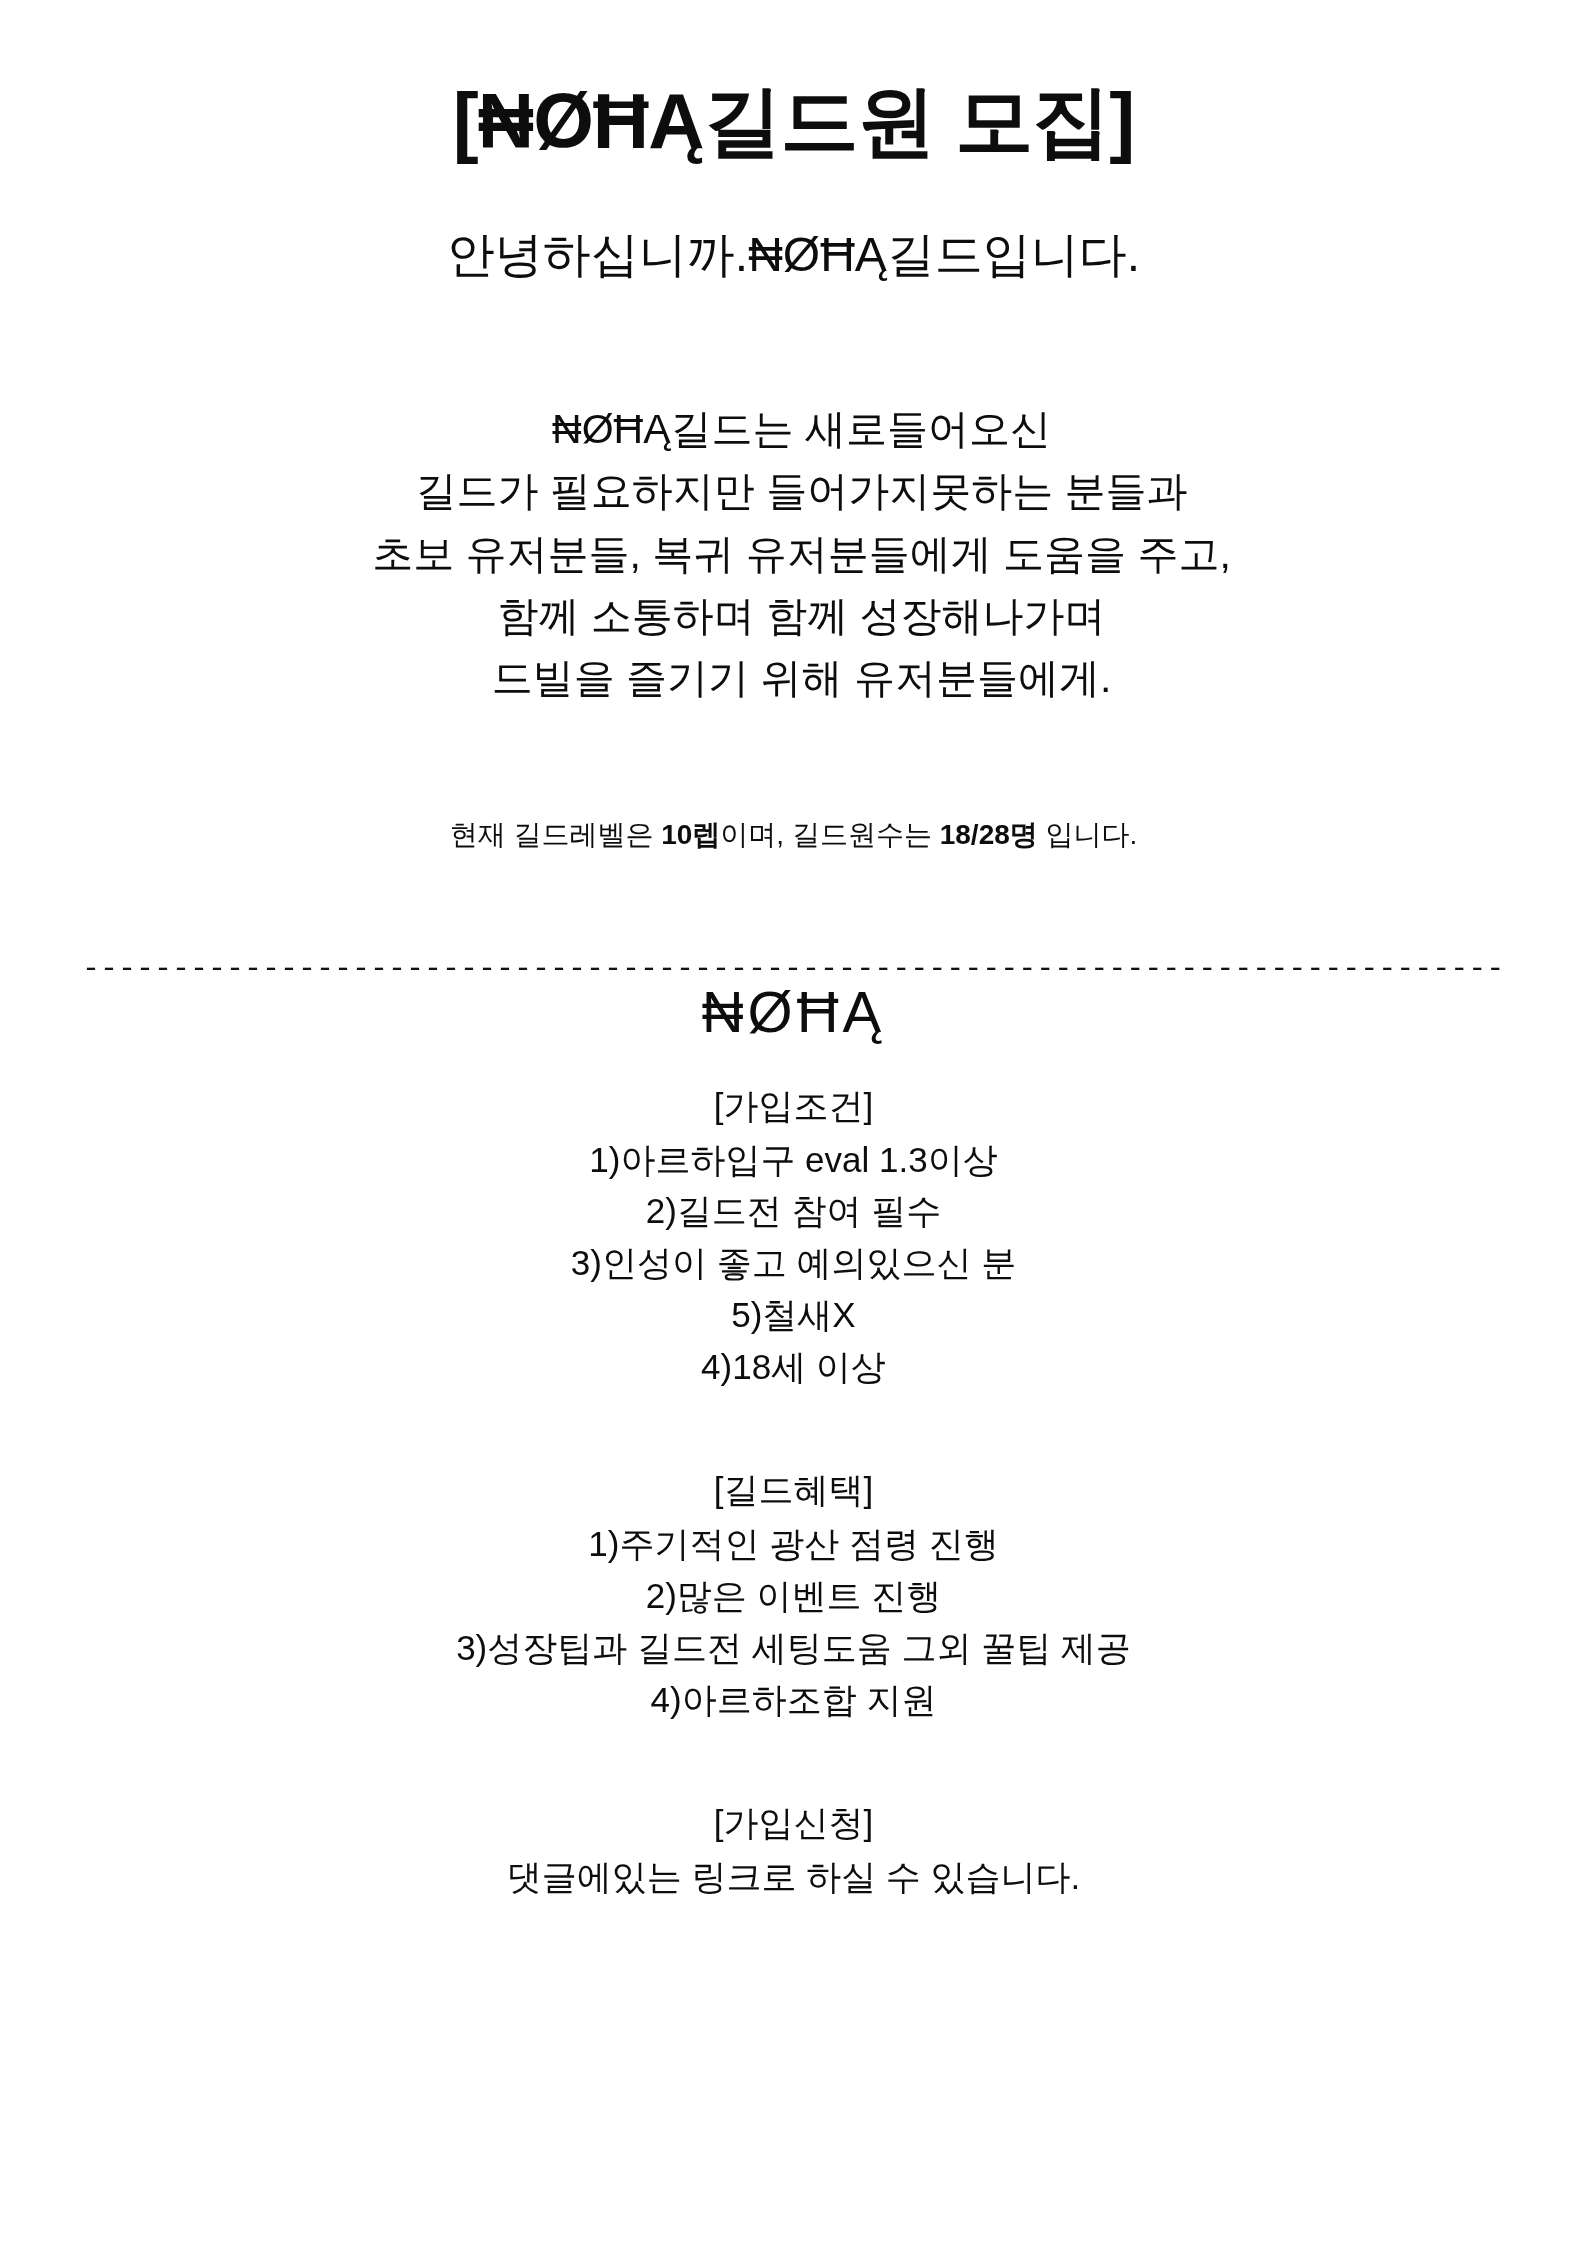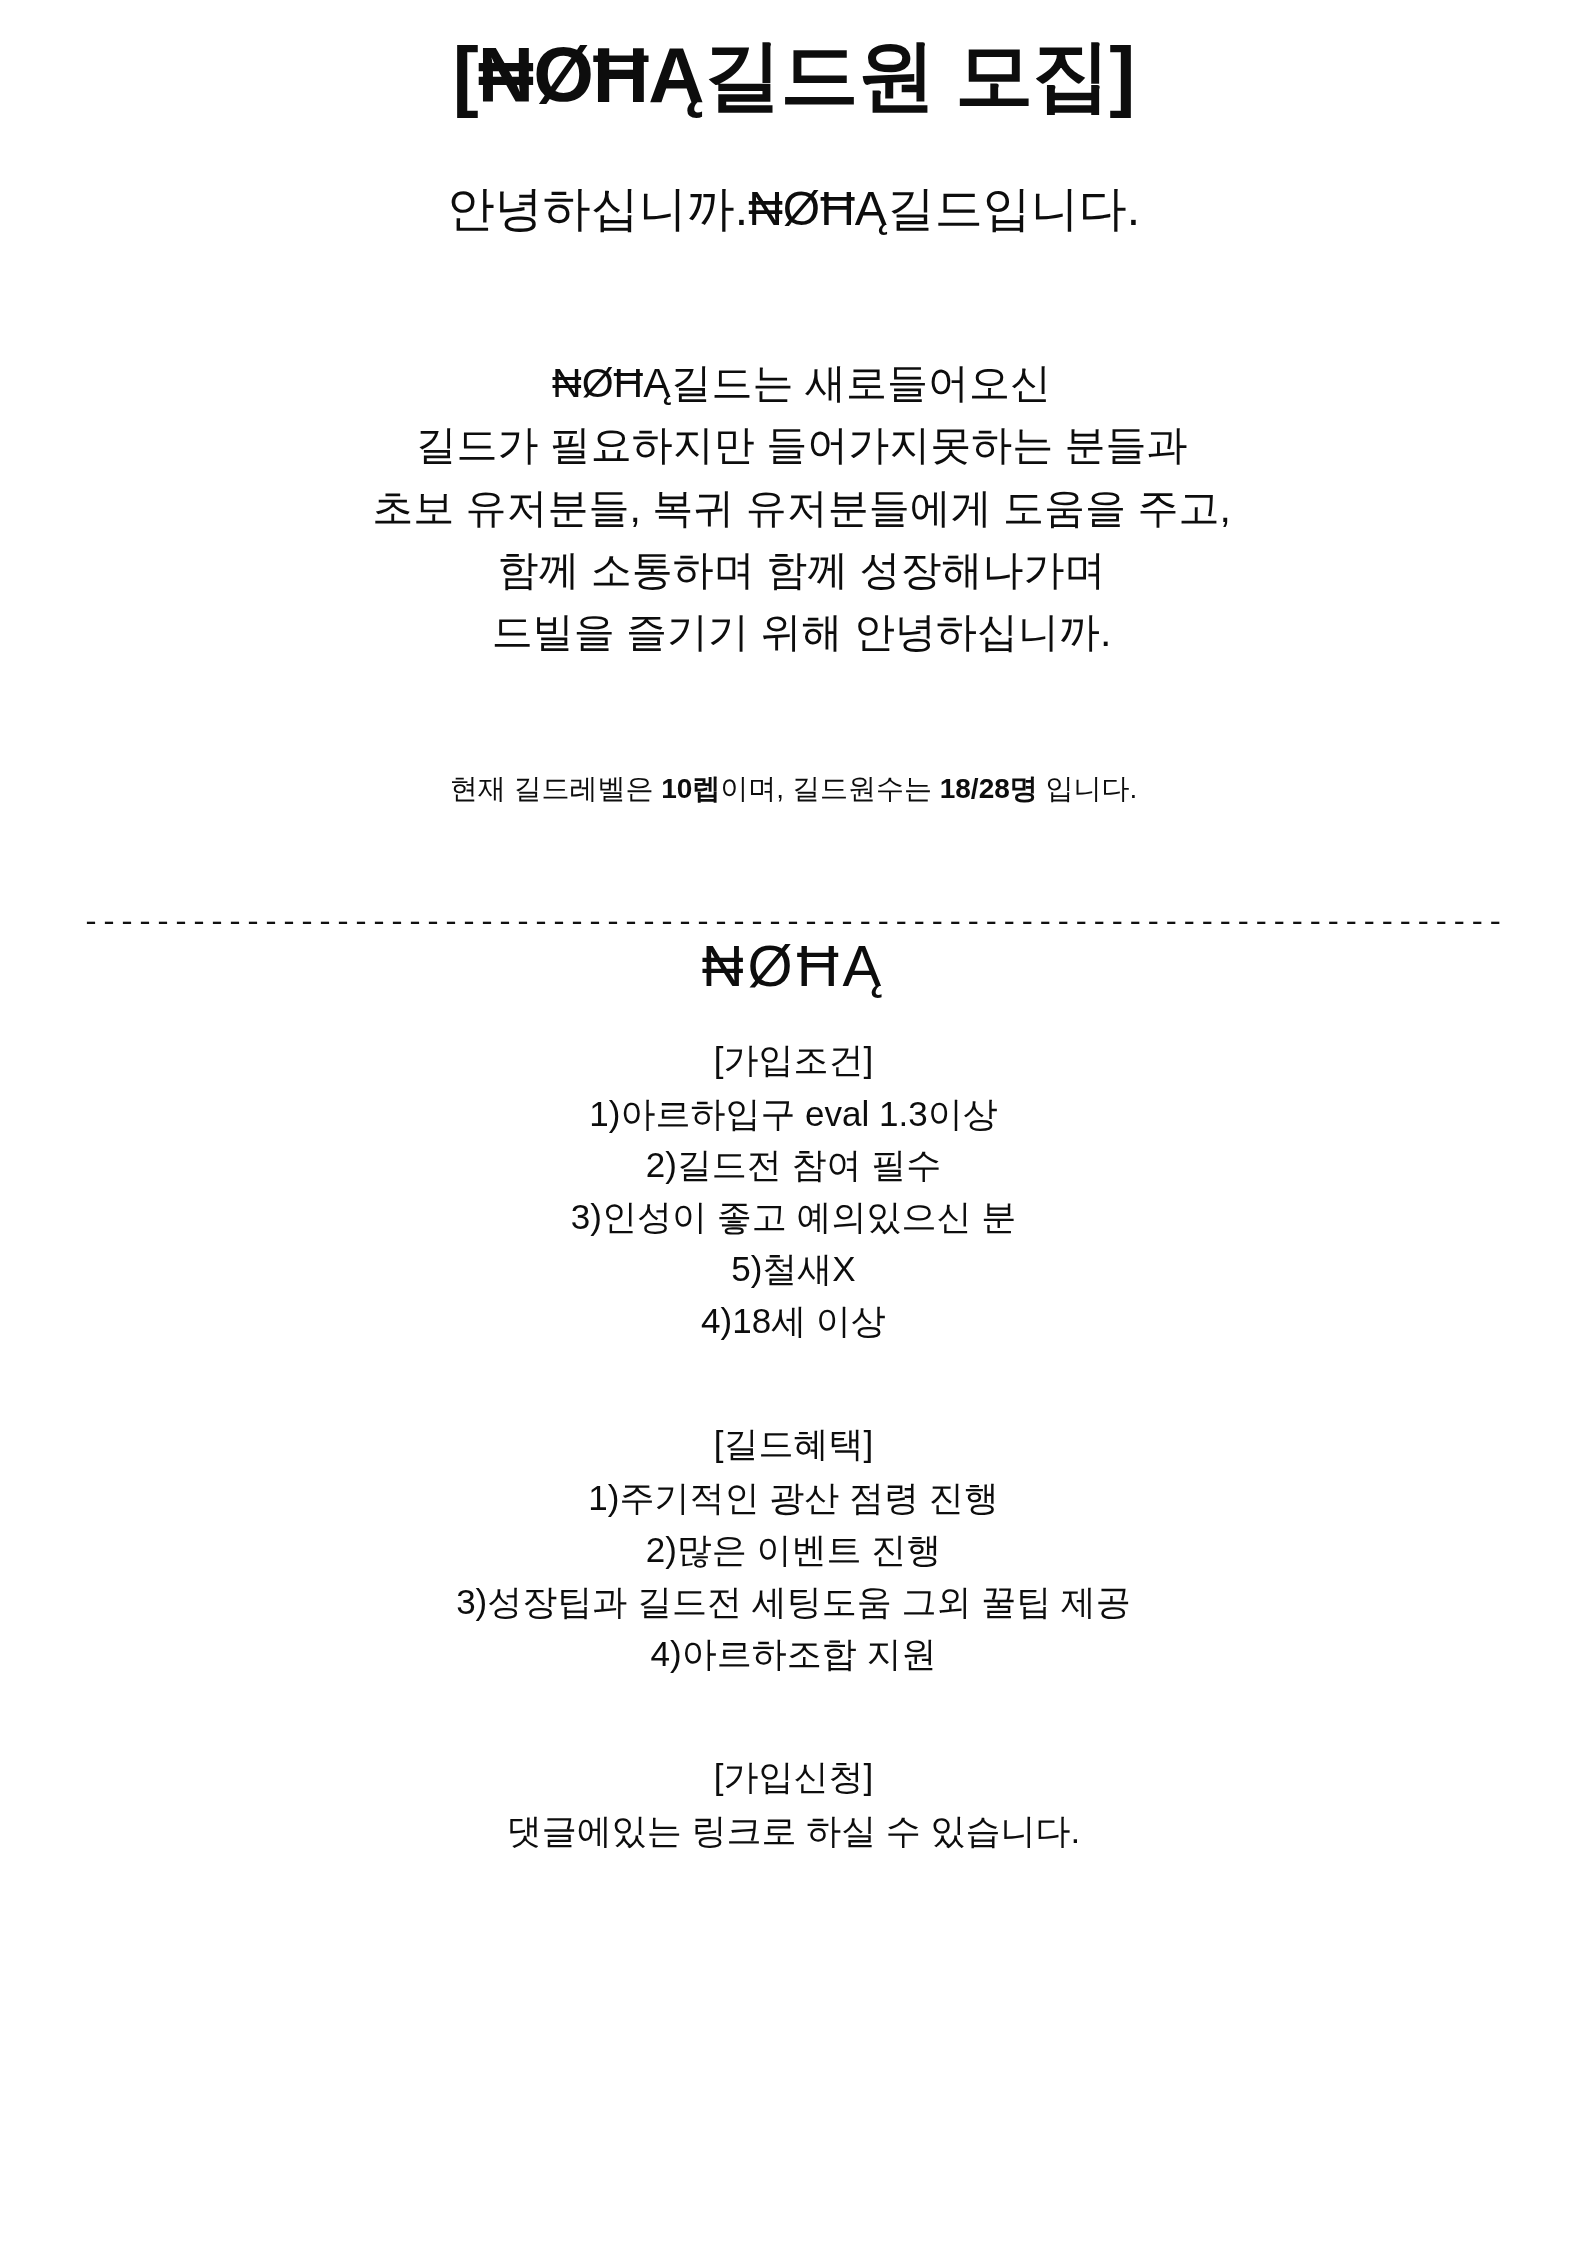--- a/index.html
+++ b/index.html
@@ -11,21 +11,21 @@
     width: 1587px;
     min-height: 2245px;
     font-family: "Liberation Sans", "DejaVu Sans", sans-serif;
     color: #0d0d0d;
     -webkit-font-smoothing: antialiased;
   }
   .page {
     width: 1587px;
     min-height: 2245px;
     box-sizing: border-box;
-    padding: 32px 70px 40px 70px;
+    padding: 78px 70px 40px 70px;
     display: flex;
     flex-direction: column;
     align-items: center;
   }
   .title {
     font-size: 78px;
     font-weight: 700;
     letter-spacing: -1px;
     line-height: 1.12;
     text-align: center;
@@ -104,21 +104,21 @@
 
   <h1 class="title">[₦ØĦĄ길드원 모집]</h1>
 
   <p class="greeting">안녕하십니까.₦ØĦĄ길드입니다.</p>
 
   <div class="intro">
     <div>₦ØĦĄ길드는 새로들어오신</div>
     <div>길드가 필요하지만 들어가지못하는 분들과</div>
     <div>초보 유저분들, 복귀 유저분들에게 도움을 주고,</div>
     <div>함께 소통하며 함께 성장해나가며</div>
-    <div>드빌을 즐기기 위해 안녕하십니까.</div>
+    <div>드빌을 즐기기 위해 유저분들에게.</div>
   </div>
 
   <p class="status"><span>현재 길드레벨은 </span><b>10렙</b><span>이며, 길드원수는 </span><b>18/28명</b><span> 입니다.</span></p>
 
   <div class="divider-wrap">
     <div class="divider">----------------------------------------------------------------------------------</div>
   </div>
 
   <div class="guild-mark">₦ØĦĄ</div>
 

